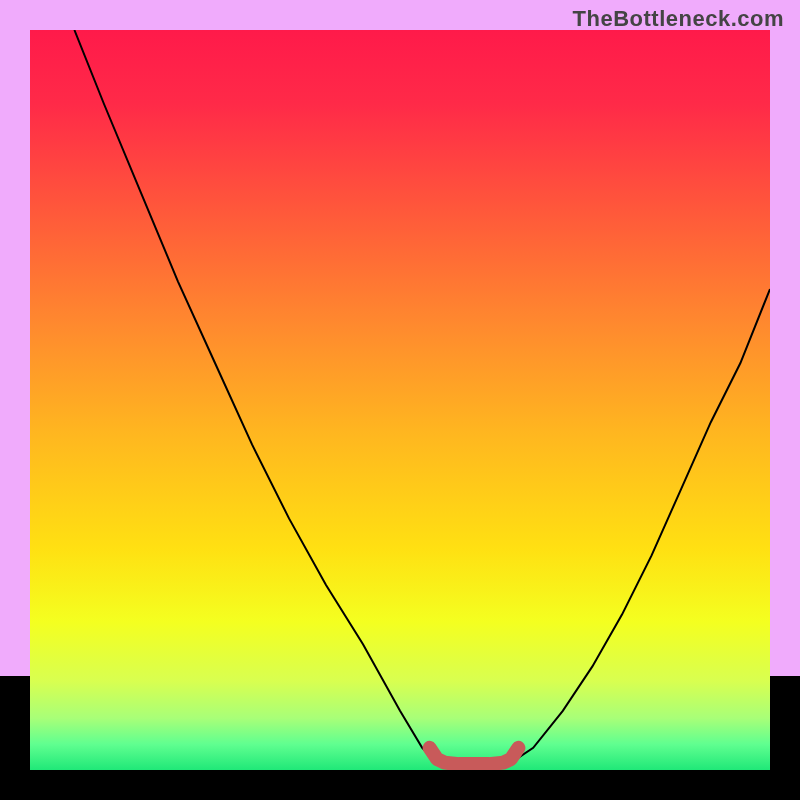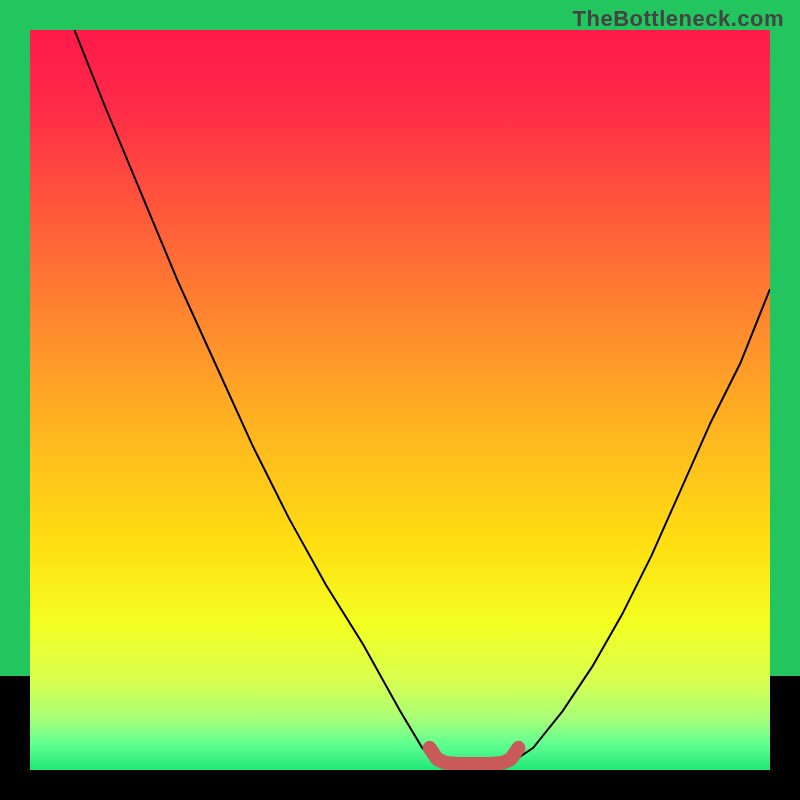--- a/index.html
+++ b/index.html
@@ -8,21 +8,21 @@
     width: 800px;
     height: 800px;
     background: #000;
     overflow: hidden;
     font-family: Arial, Helvetica, sans-serif;
   }
   .frame {
     position: relative;
     width: 800px;
     height: 676px;
-    background: #22c55e;
+    background: #f0abfc;
   }
   .watermark {
     position: absolute;
     top: 6px;
     right: 16px;
     color: #444;
     font-size: 22px;
     font-weight: 600;
     letter-spacing: 0.5px;
     z-index: 10;

